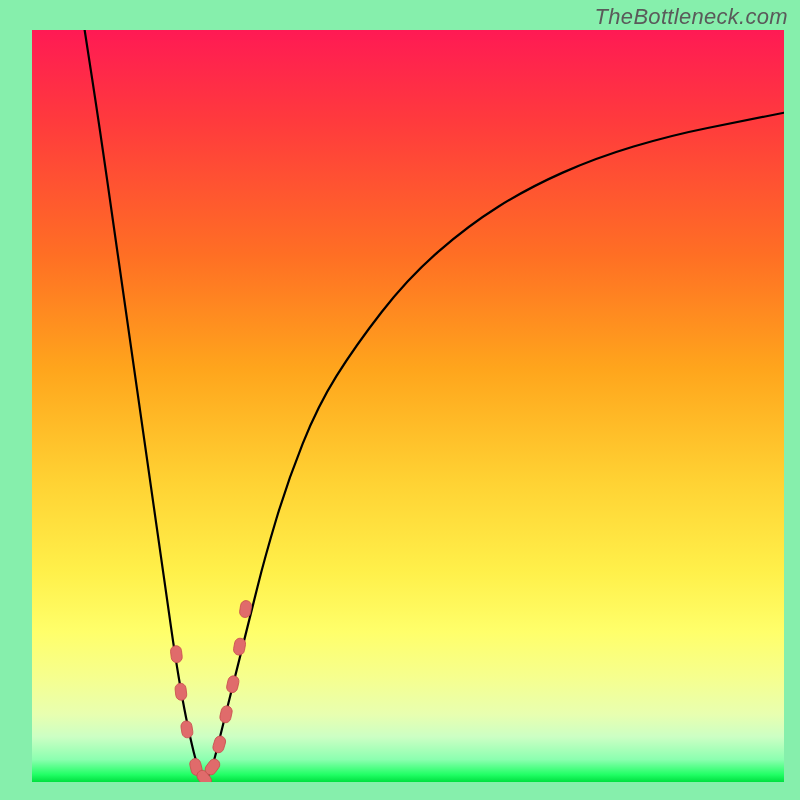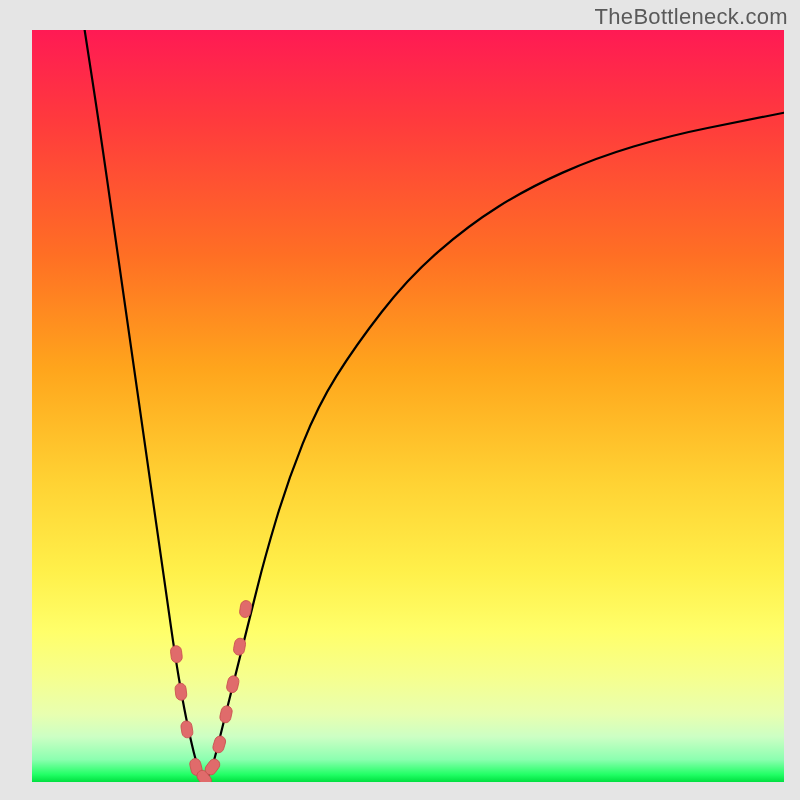--- a/index.html
+++ b/index.html
@@ -8,21 +8,22 @@
     width: 800px;
     height: 800px;
     overflow: hidden;
     background: #000;
     font-family: Arial, Helvetica, sans-serif;
   }
   .frame {
     position: relative;
     width: 800px;
     height: 800px;
-    background: #e5e5e5;
+    background: #86efac;
+    font-style: italic;
   }
   .plot-area {
     position: absolute;
     left: 32px;
     top: 30px;
     width: 752px;
     height: 752px;
     overflow: hidden;
   }
   .gradient-bg {

